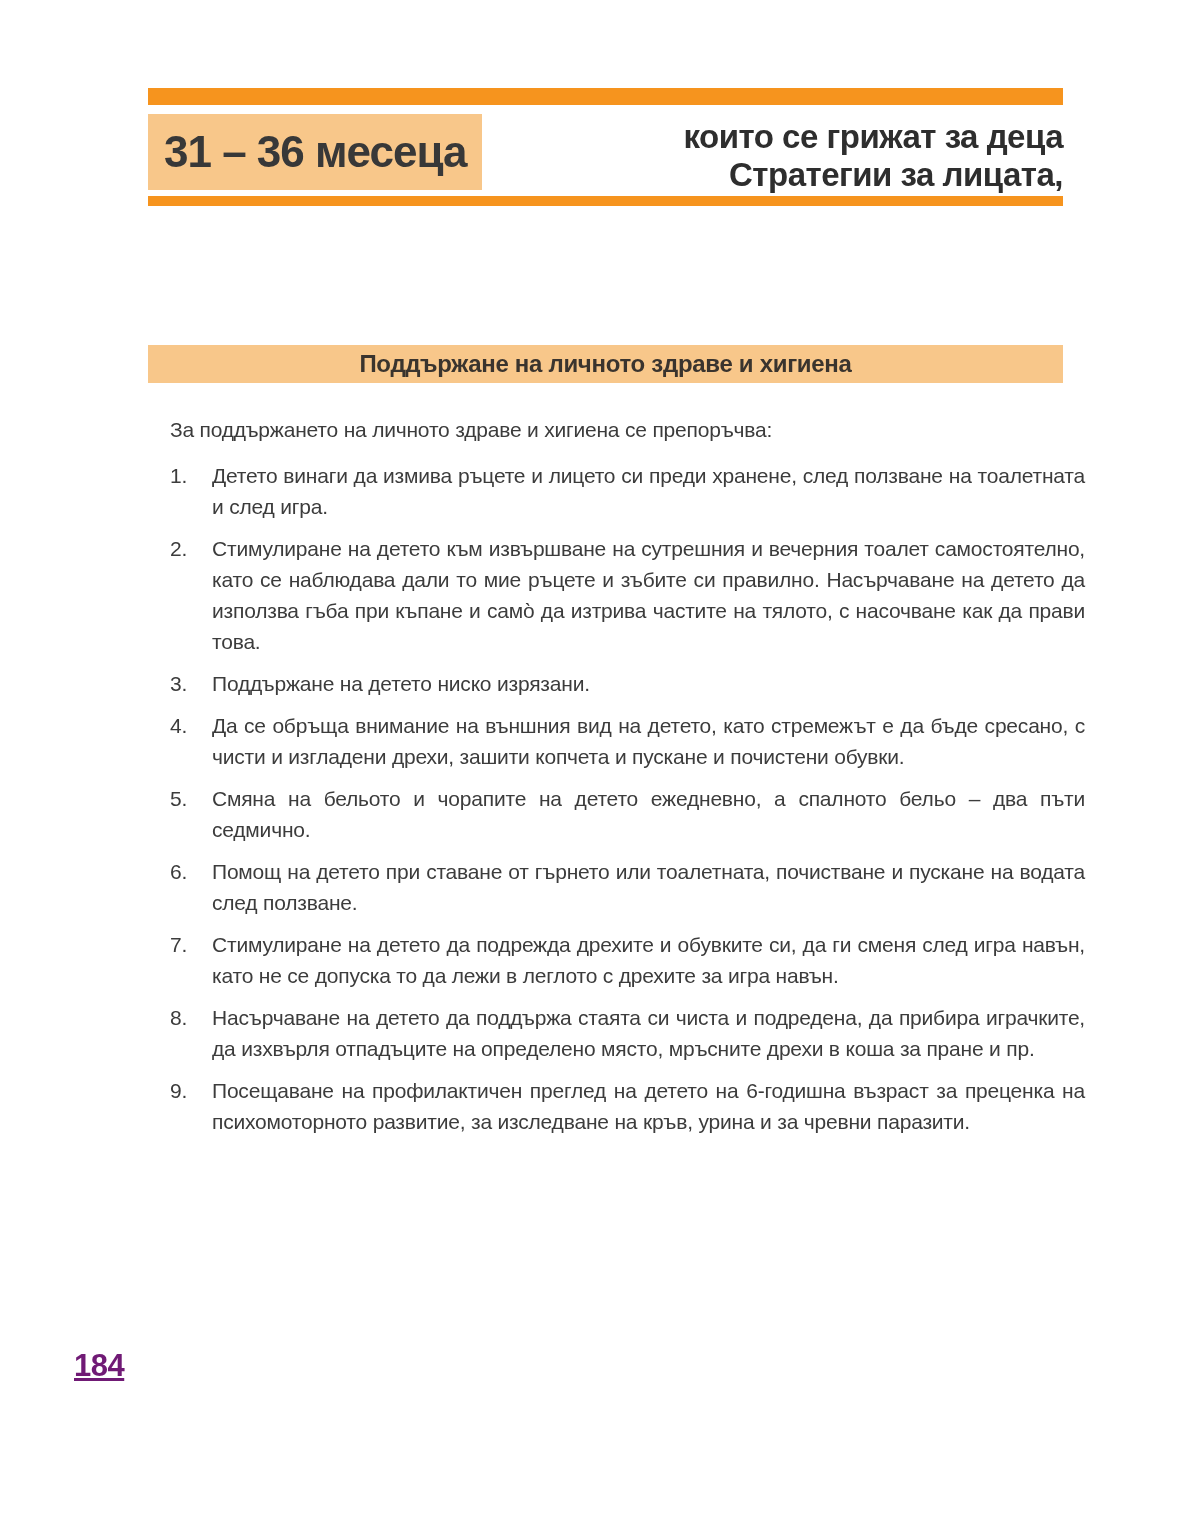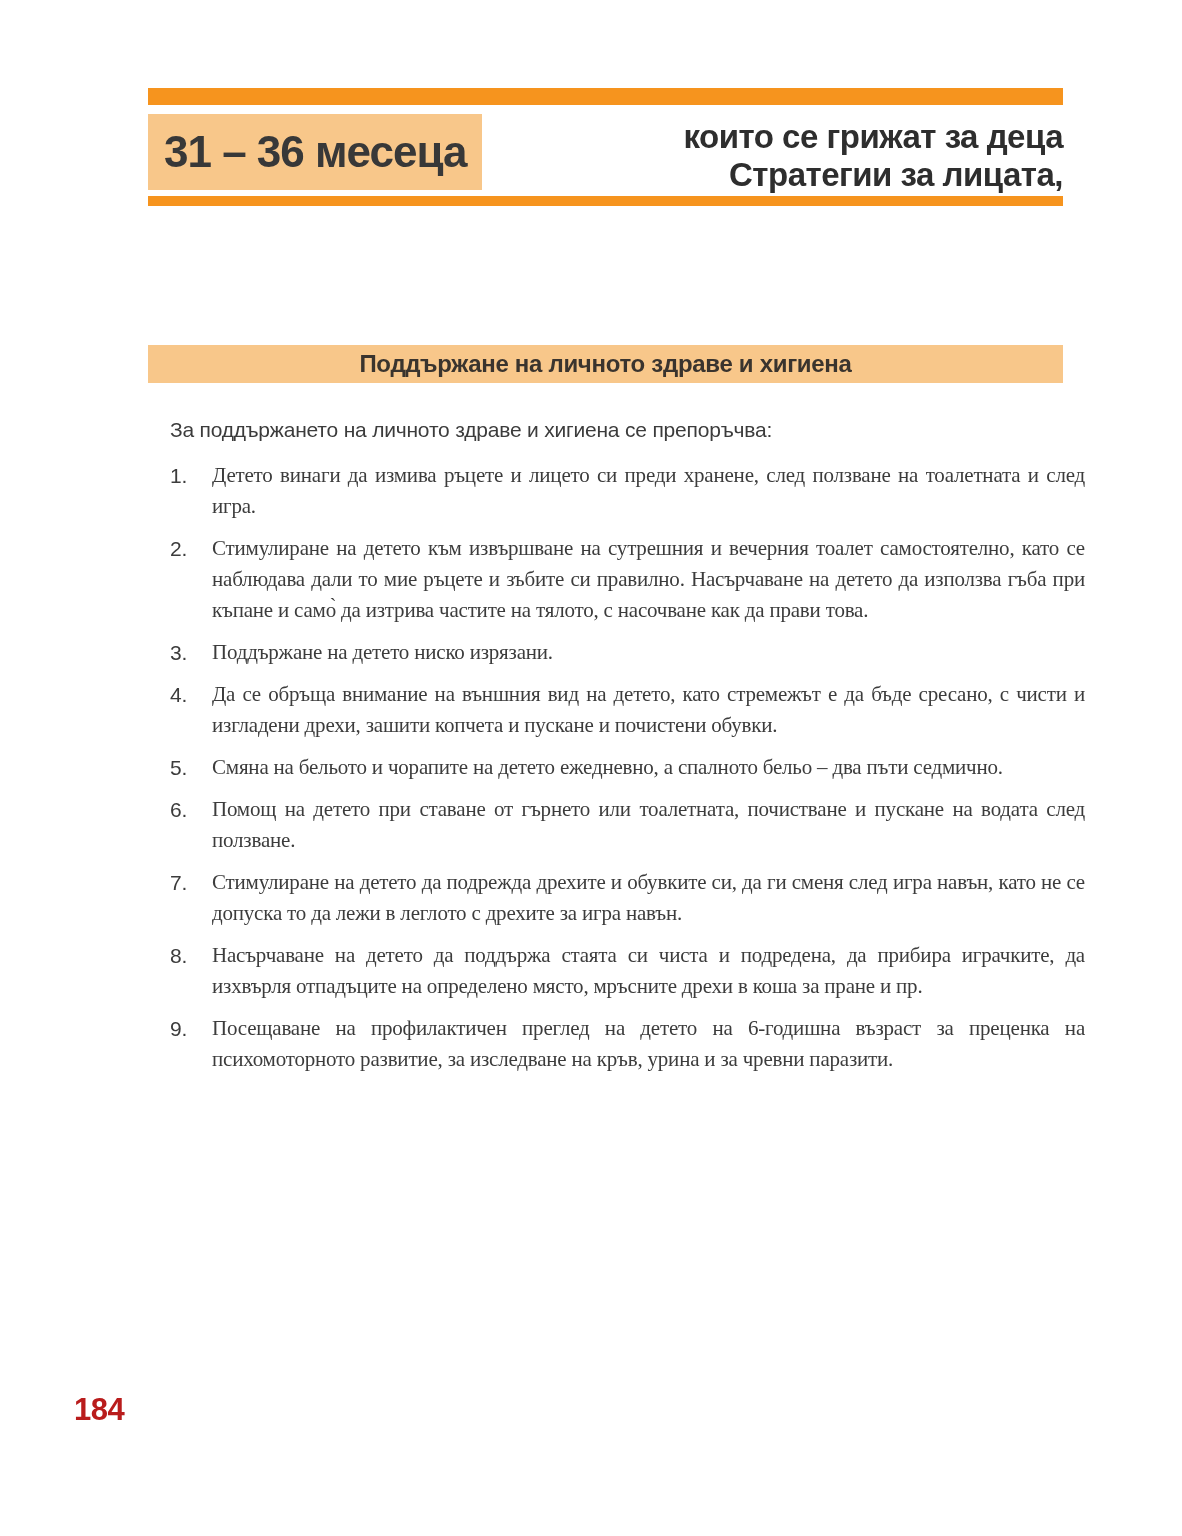--- a/index.html
+++ b/index.html
@@ -67,27 +67,27 @@
     margin:0 0 11px 0;
   }
   .item .num{
     flex:0 0 42px;
     width:42px;
   }
   .item .txt{
     flex:1 1 auto;
     text-align:justify;
     hyphens:manual;
-    font-family:Liberation Serif, serif;
   }
 
   .page-number{
-    position:absolute;left:74px;top:1392px;
-    font-size:31px;font-weight:bold;color:#b91c1c;
+    position:absolute;left:74px;top:1348px;
+    font-size:31px;font-weight:bold;color:#701a75;
     letter-spacing:-0.5px;
+    text-decoration:underline;
   }
 </style>
 </head>
 <body>
 
 <div class="page">
 
   <div class="top-bar"></div>
 
   <div class="header-row">

